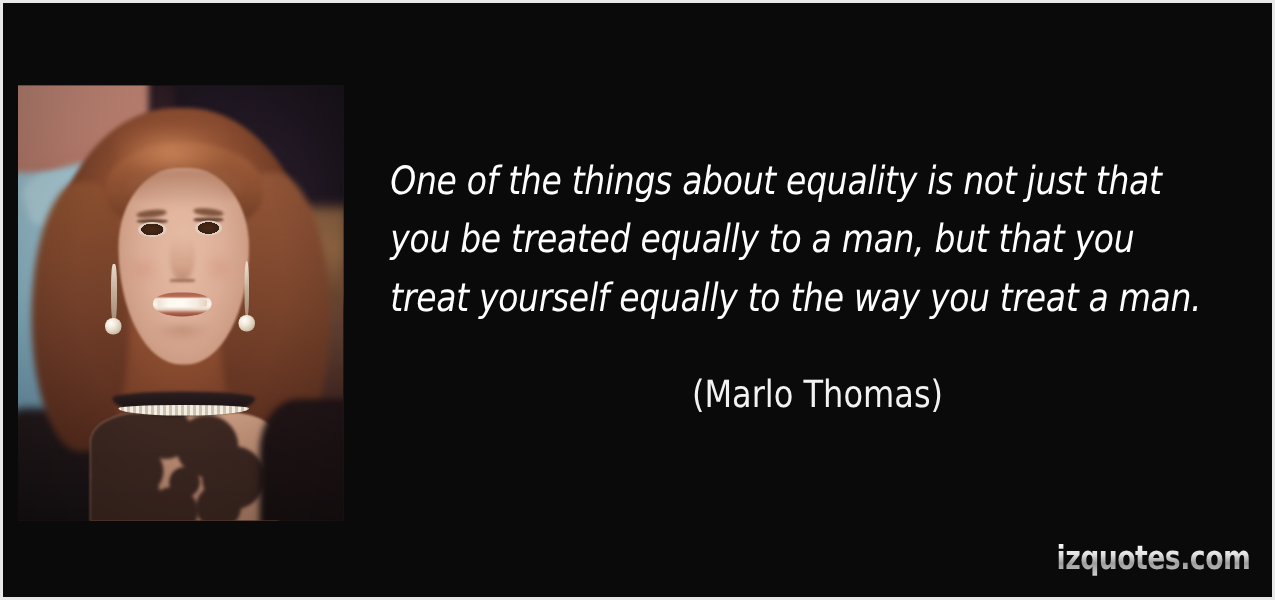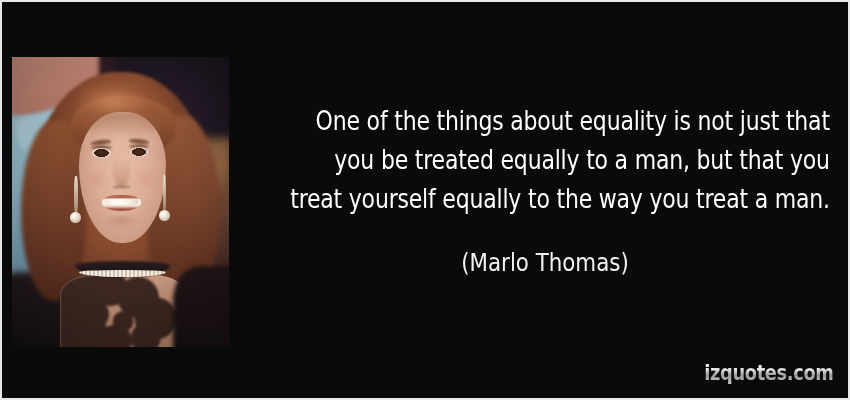--- a/index.html
+++ b/index.html
@@ -383,21 +383,22 @@
     inset: 0;
     background: radial-gradient(ellipse at 50% 45%, rgba(0,0,0,0) 45%, rgba(0,0,0,0.28) 100%);
   }
 
   
   .quote-block {
     position: absolute;
     left: 240px;
     top: 100px;
     width: 606px;
-    text-align: right;
+    text-align: left;
+    font-style: italic;
   }
   .quote-line {
     color: #ffffff;
     font-family: "DejaVu Sans Condensed", "Liberation Sans Narrow", "Liberation Sans", sans-serif;
     font-size: 26px;
     line-height: 39px;
     letter-spacing: -0.2px;
     white-space: nowrap;
     transform: scaleX(0.94);
   }

